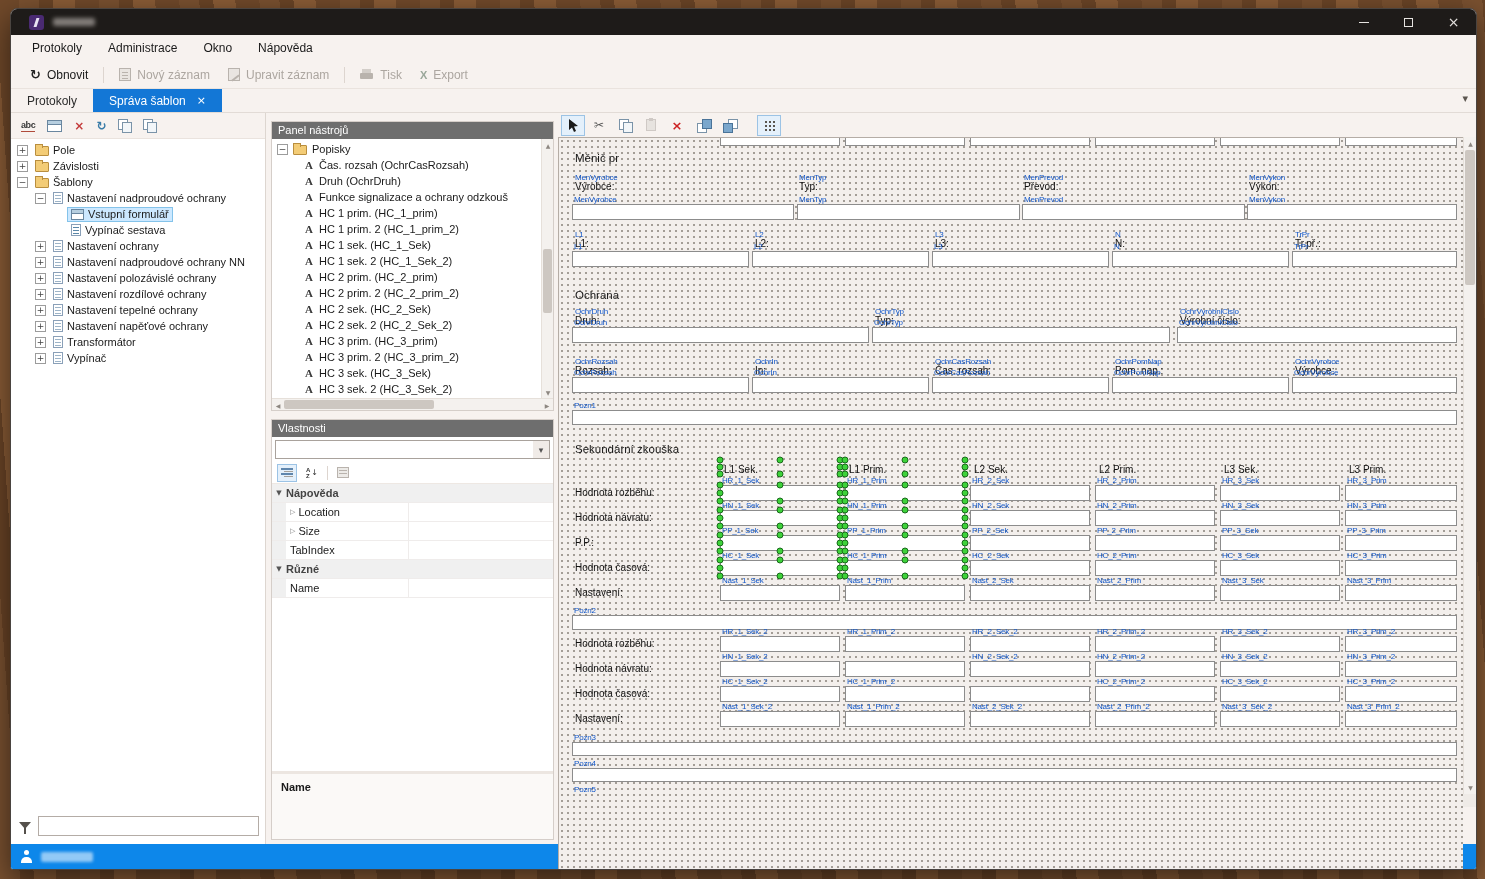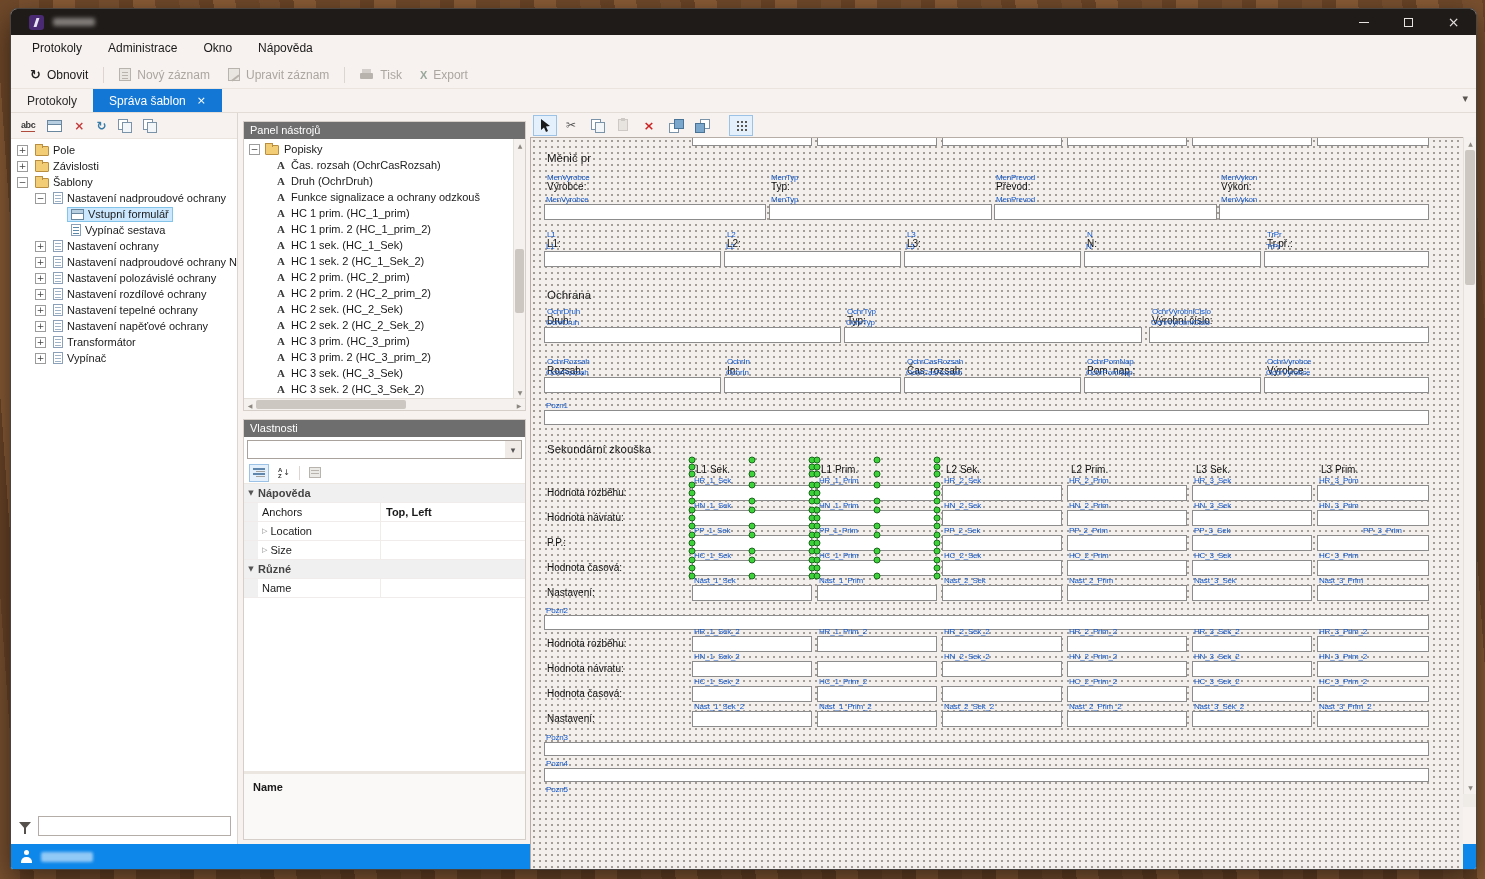--- a/index.html
+++ b/index.html
@@ -48,21 +48,21 @@
   .tabstrip { height:24px; display:flex; align-items:stretch; flex:none; border-bottom:1px solid #e2dbd6; position:relative; }
   .tab { display:flex; align-items:center; padding:0 16px; font-size:12px; color:#2b2b2b; }
   .tab.active { background:#1377d6; color:#fff; }
   .tab-close { margin-left:11px; font-size:11px; line-height:11px; }
   .tab-overflow { position:absolute; right:8px; top:3px; color:#5c5650; font-size:11px; }
 
   
   .content-row { flex:1; display:flex; min-height:0; }
 
   
-  .left-panel { width:227px; flex:none; background:#fff; border-right:1px solid #ddd6d0; display:flex; flex-direction:column; }
+  .left-panel { width:255px; flex:none; background:#fff; border-right:1px solid #ddd6d0; display:flex; flex-direction:column; }
   .tree-toolbar { height:26px; flex:none; background:#f7f2ef; border-bottom:1px solid #eae3de; display:flex; align-items:center; gap:12px; padding-left:10px; }
   .tt-abc { font-size:9px; font-weight:bold; color:#3a3a3a; letter-spacing:-0.4px; border-bottom:1px solid #b04a3a; padding-bottom:1px; }
   .ico-formwin { width:15px; height:12px; background:#fff; border:1px solid #6a87a0; position:relative; }
   .ico-formwin::before { content:""; position:absolute; left:0; top:0; right:0; height:3px; background:#b7cfe0; border-bottom:1px solid #6a87a0; }
   .tt-x { color:#c43c3c; font-weight:bold; font-size:12px; line-height:12px; }
   .tt-refresh { color:#3a7ca8; font-weight:bold; font-size:12px; line-height:12px; }
   .ico-copy { width:13px; height:13px; position:relative; }
   .ico-copy::before { content:""; position:absolute; left:0; top:0; width:8px; height:9px; background:#fff; border:1px solid #7a93a8; }
   .ico-copy::after { content:""; position:absolute; left:4px; top:3px; width:8px; height:9px; background:#f2f6f9; border:1px solid #7a93a8; }
   .tree-list { flex:1; overflow:hidden; padding-top:3px; }
@@ -488,37 +488,37 @@
                 </div>
             </div>
             <div class="props-grid" id="props-rows">
                 <div class="prop-row prop-cat">
                   <div class="cat-arrow glyph">▼</div>
                   <div>Nápověda</div>
                 </div>
                 <div class="prop-row">
                   <div class="indent"></div>
                   <div class="prop-name">
-                    <div>Anchors</div>
-                  </div>
-                  <div class="prop-value bold">Top, Left</div>
-                </div>
-                <div class="prop-row">
-                  <div class="indent"></div>
-                  <div class="prop-name">
                     <div class="exp-arrow glyph">▷</div>
                     <div>Location</div>
                   </div>
                   <div class="prop-value"></div>
                 </div>
                 <div class="prop-row">
                   <div class="indent"></div>
                   <div class="prop-name">
                     <div class="exp-arrow glyph">▷</div>
                     <div>Size</div>
+                  </div>
+                  <div class="prop-value"></div>
+                </div>
+                <div class="prop-row">
+                  <div class="indent"></div>
+                  <div class="prop-name">
+                    <div>TabIndex</div>
                   </div>
                   <div class="prop-value"></div>
                 </div>
                 <div class="prop-row prop-cat">
                   <div class="cat-arrow glyph">▼</div>
                   <div>Různé</div>
                 </div>
                 <div class="prop-row">
                   <div class="indent"></div>
                   <div class="prop-name">
@@ -725,21 +725,21 @@
                   <div class="ds-name" style="left: 163px; top: 389px;">PP_1_Sek</div>
                   <div class="ds-box" style="left: 161px; top: 397px; width: 120px;"></div>
                   <div class="ds-name" style="left: 288px; top: 389px;">PP_1_Prim</div>
                   <div class="ds-box" style="left: 286px; top: 397px; width: 120px;"></div>
                   <div class="ds-name" style="left: 413px; top: 389px;">PP_2_Sek</div>
                   <div class="ds-box" style="left: 411px; top: 397px; width: 120px;"></div>
                   <div class="ds-name" style="left: 538px; top: 389px;">PP_2_Prim</div>
                   <div class="ds-box" style="left: 536px; top: 397px; width: 120px;"></div>
                   <div class="ds-name" style="left: 663px; top: 389px;">PP_3_Sek</div>
                   <div class="ds-box" style="left: 661px; top: 397px; width: 120px;"></div>
-                  <div class="ds-name" style="left: 788px; top: 389px; margin-left: 44px;">PP_3_Prim</div>
+                  <div class="ds-name" style="left: 788px; top: 389px;">PP_3_Prim</div>
                   <div class="ds-box" style="left: 786px; top: 397px; width: 112px;"></div>
                   <div class="ds-name" style="left: 163px; top: 414px;">HC_1_Sek</div>
                   <div class="ds-box" style="left: 161px; top: 422px; width: 120px;"></div>
                   <div class="ds-name" style="left: 288px; top: 414px;">HC_1_Prim</div>
                   <div class="ds-box" style="left: 286px; top: 422px; width: 120px;"></div>
                   <div class="ds-name" style="left: 413px; top: 414px;">HC_2_Sek</div>
                   <div class="ds-box" style="left: 411px; top: 422px; width: 120px;"></div>
                   <div class="ds-name" style="left: 538px; top: 414px;">HC_2_Prim</div>
                   <div class="ds-box" style="left: 536px; top: 422px; width: 120px;"></div>
                   <div class="ds-name" style="left: 663px; top: 414px;">HC_3_Sek</div>

